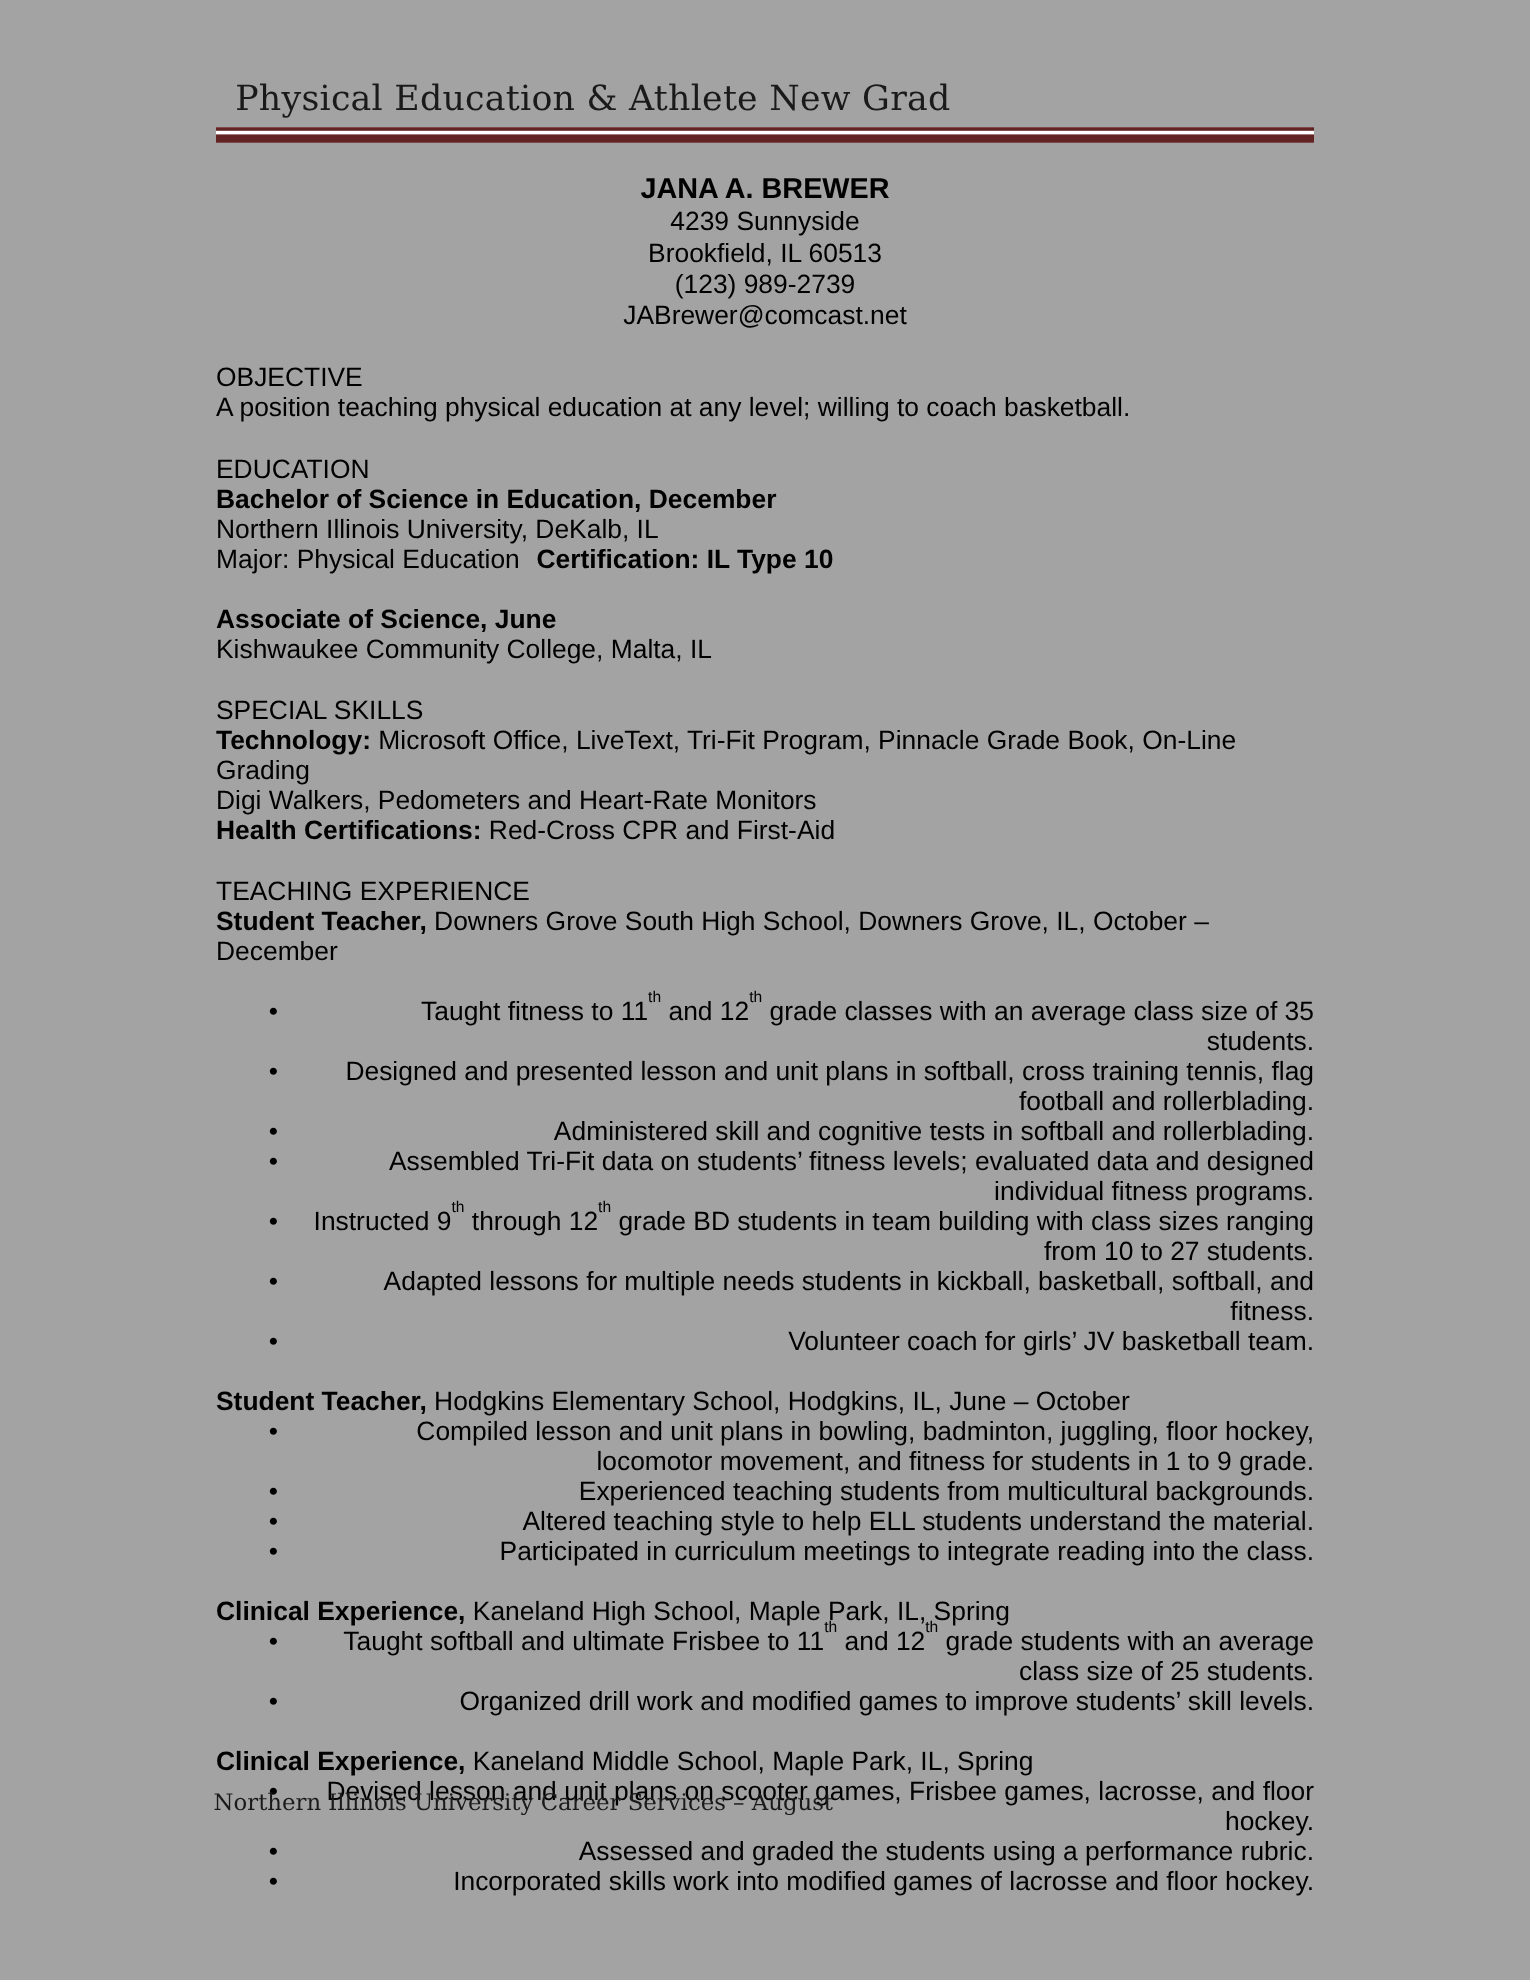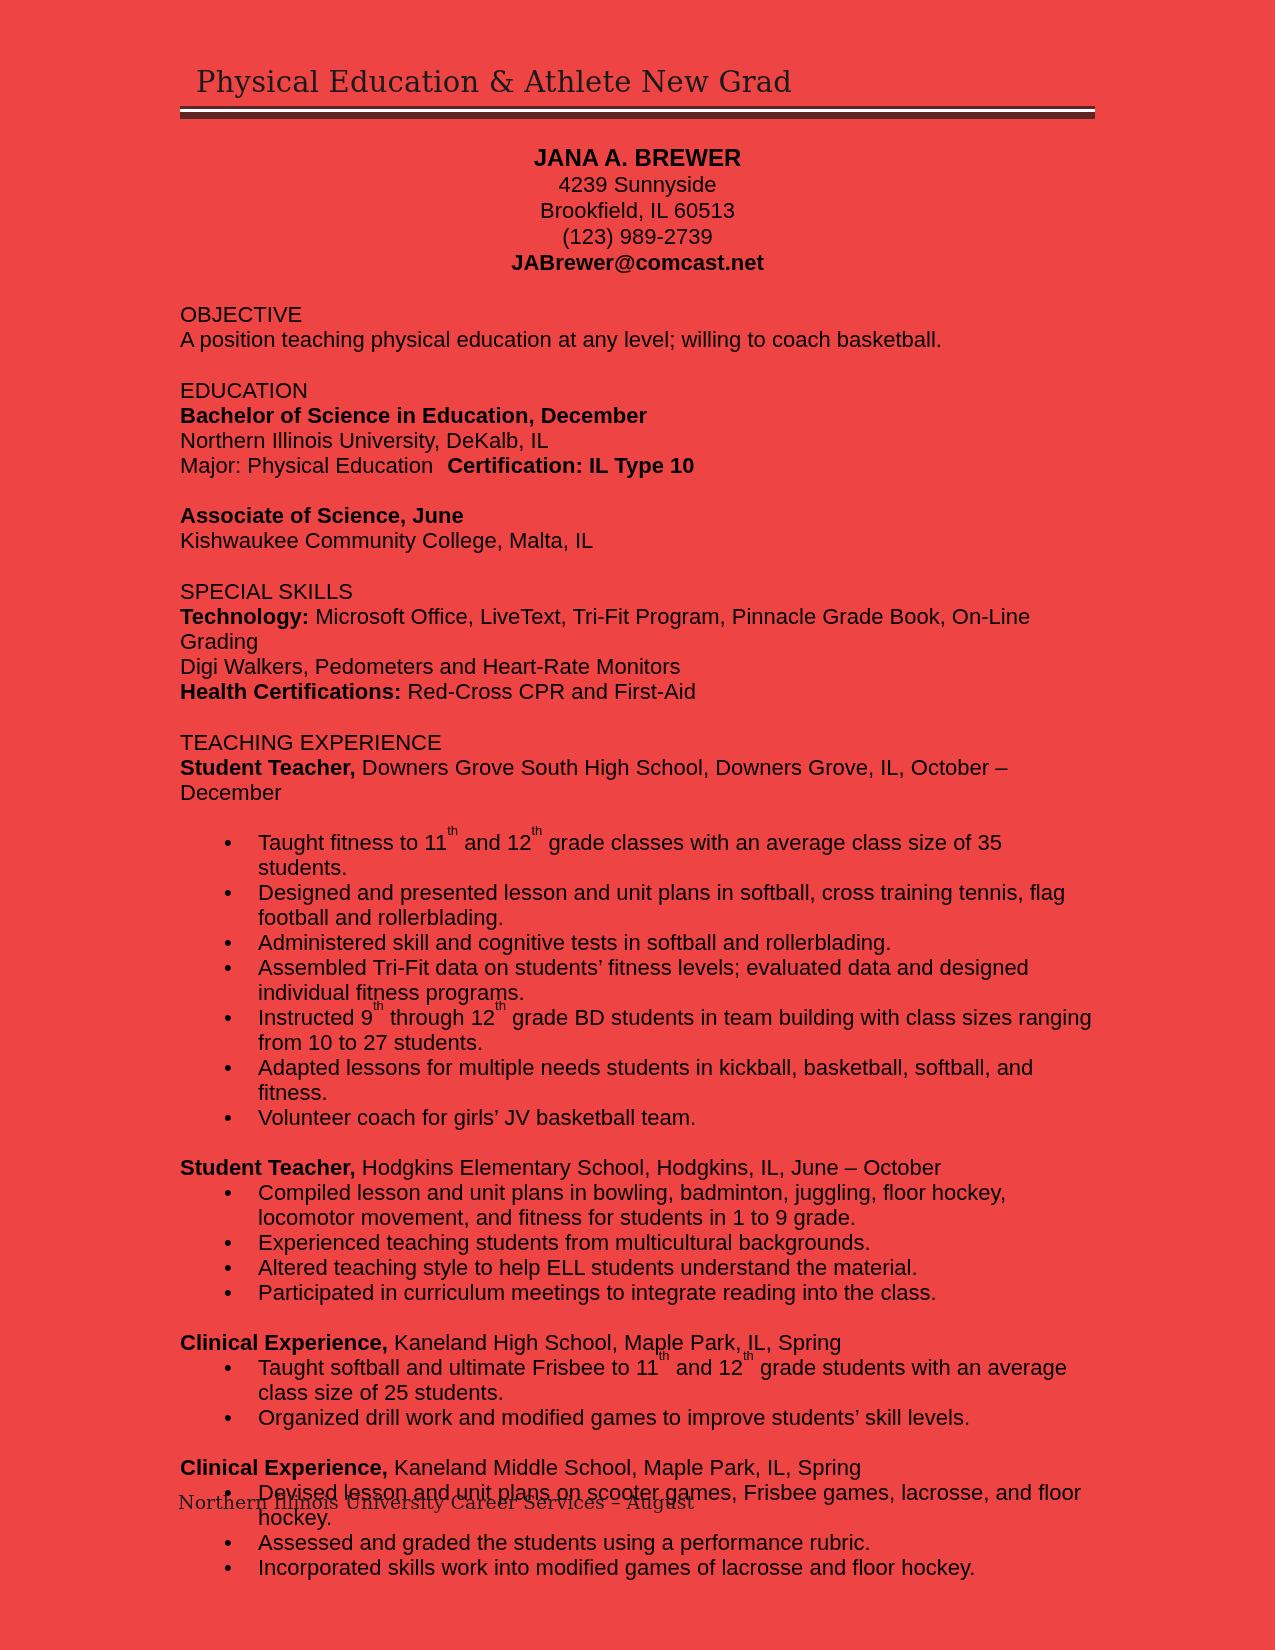--- a/index.html
+++ b/index.html
@@ -1,19 +1,19 @@
 <!DOCTYPE html>
 <html><head>
 <meta charset="utf-8">
 <style>
   html,body{margin:0;padding:0;background:#ffffff;}
   .page{
     position:relative;
     width:1275px;height:1650px;
-    background:#ef4444;
+    background:#a3a3a3;
     overflow:hidden;
     box-sizing:border-box;
     padding:64px 180px 0 180px;
     font-family:"Liberation Sans", sans-serif;
     font-size:22px;
     line-height:25px;
     color:#000000;
   }
   
   .tpl-title{
@@ -28,41 +28,42 @@
   .double-rule{
     height:3px;
     border-top:3px solid #622423;
     border-bottom:7px solid #622423;
     background:#ffffff;
   }
   
   .contact{ text-align:center; margin-top:25px; }
   .contact .name{ font-size:24px; font-weight:bold; line-height:28px; }
   .contact .line{ font-size:22px; line-height:26px;text-align:center; }
-  .contact .email{ font-weight:bold; }
+  .contact .email{ font-weight:normal; }
   
   section{ margin-top:26px; }
   h2{
     margin:0; font-size:22px; font-weight:normal; line-height:25px;
   }
   .bodyline{ margin:0; }
   .bold{ font-weight:bold; }
   .degree-block + .degree-block{ margin-top:25px; }
   .cert-gap{ margin-left:14px; }
   
   .job + .job{ margin-top:25px; }
   ul.bullets{
     list-style:none;
     margin:0; padding:0;
   }
   ul.bullets.spaced{ margin-top:25px; }
   ul.bullets li{
     position:relative;
     margin-left:78px;
     line-height:25px;
+    text-align:right;
   }
   ul.bullets li::before{
     content:"\2022";
     position:absolute;
     left:-34px;
     font-size:22px;
   }
   sup{
     font-size:13px;
     line-height:0;

